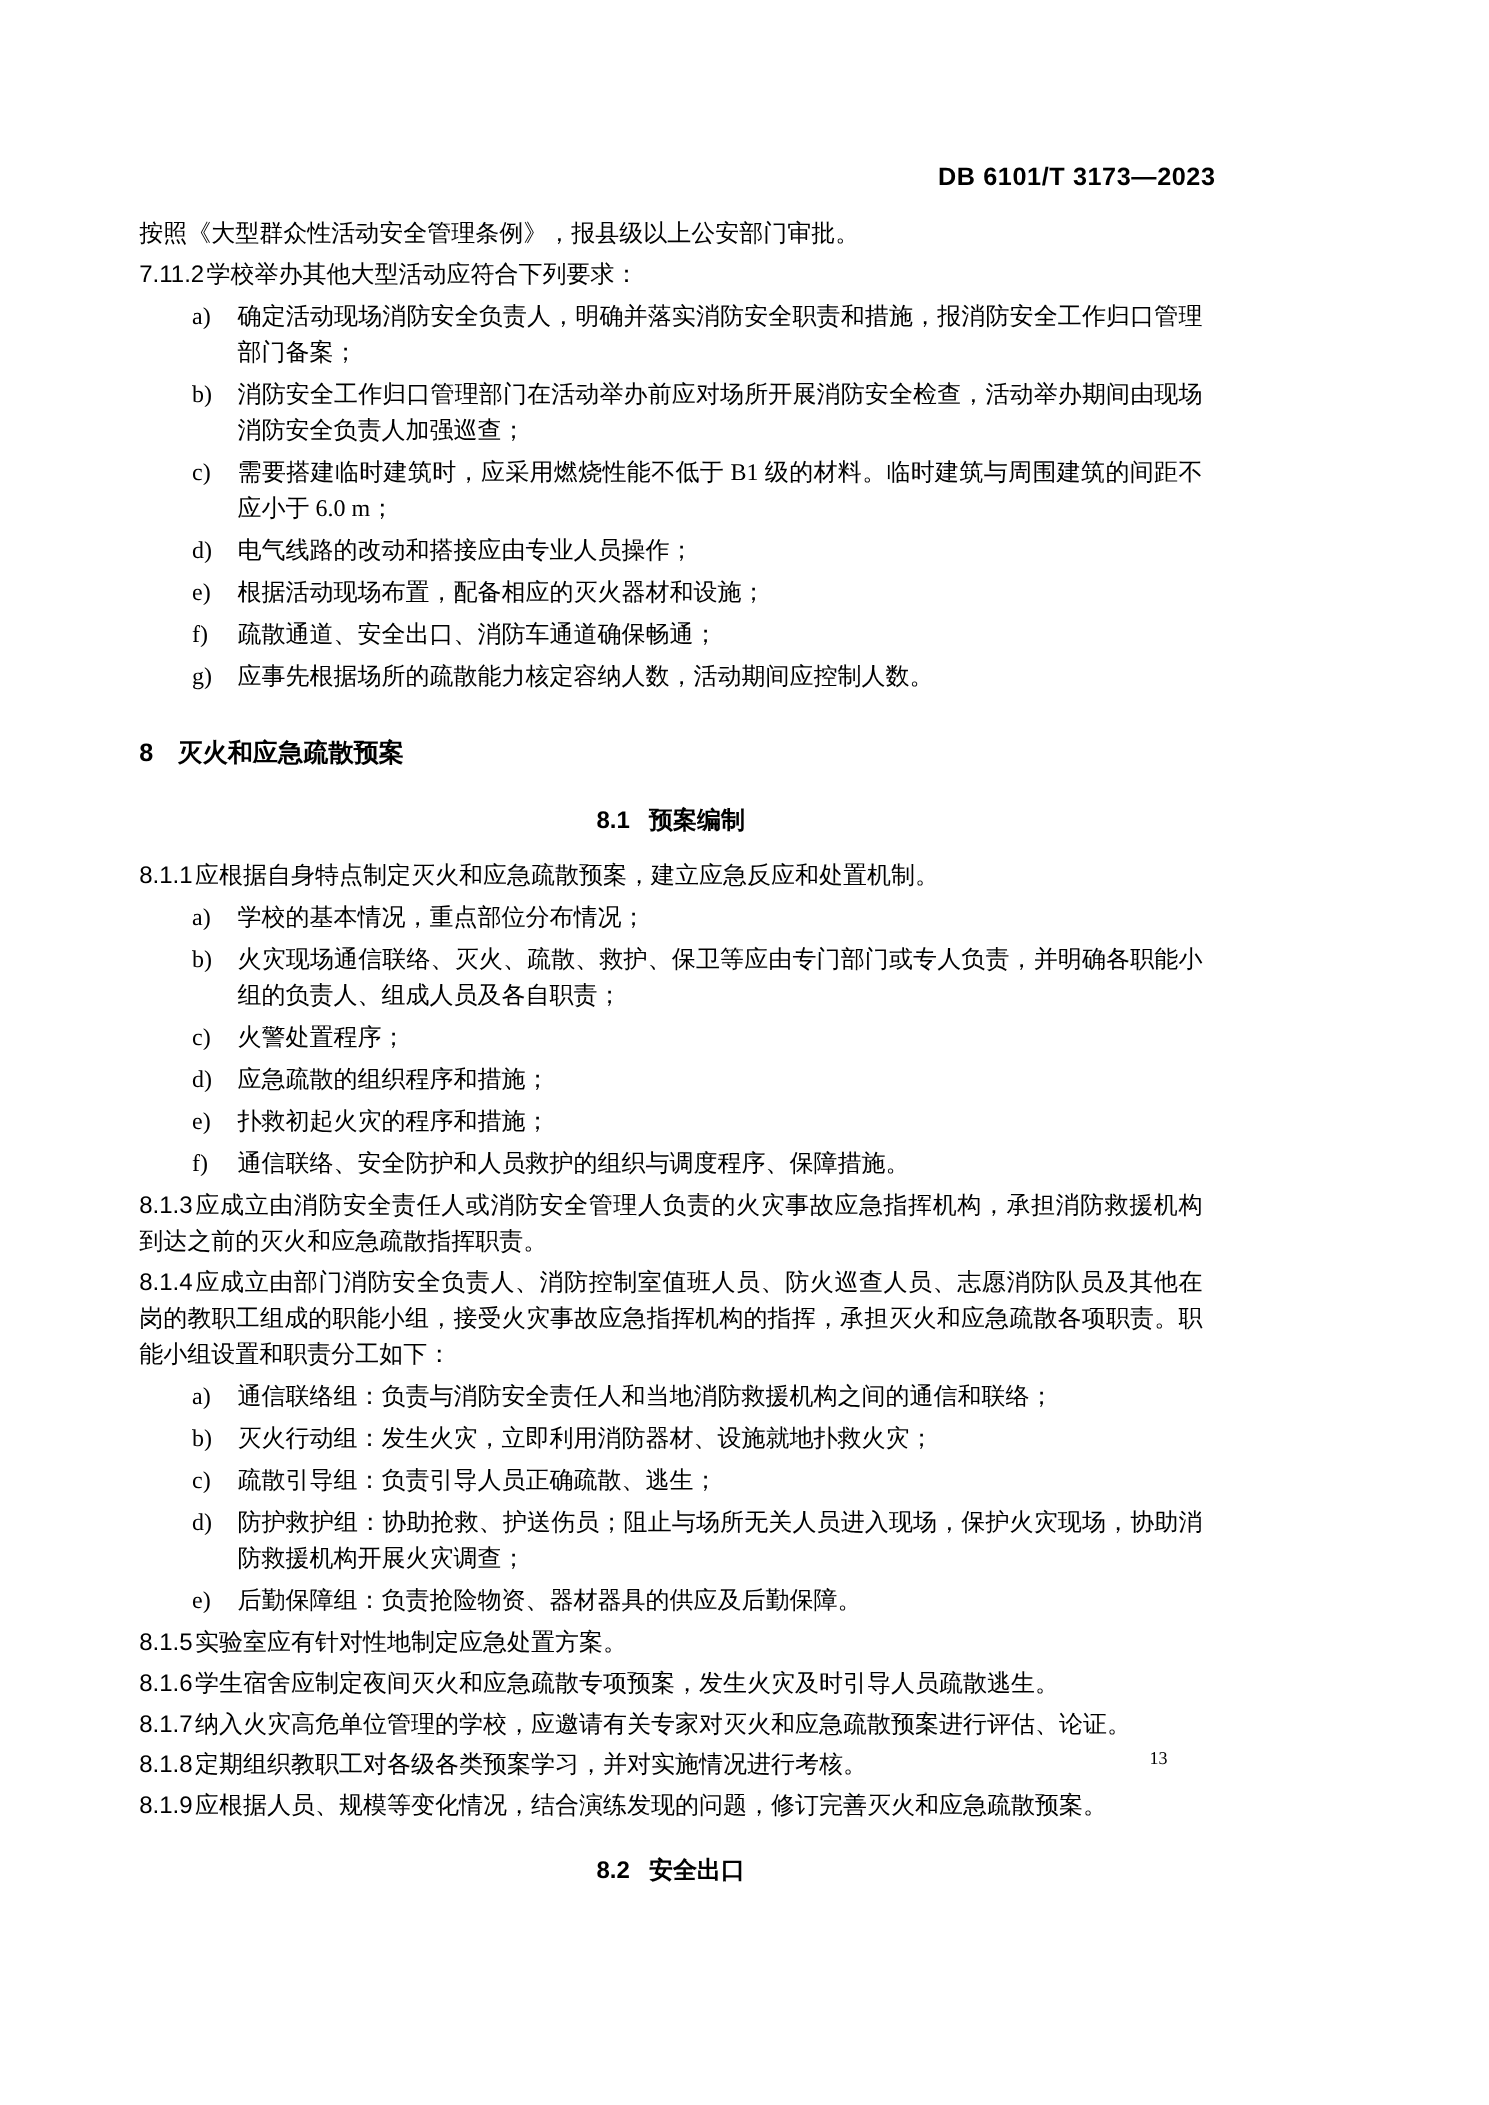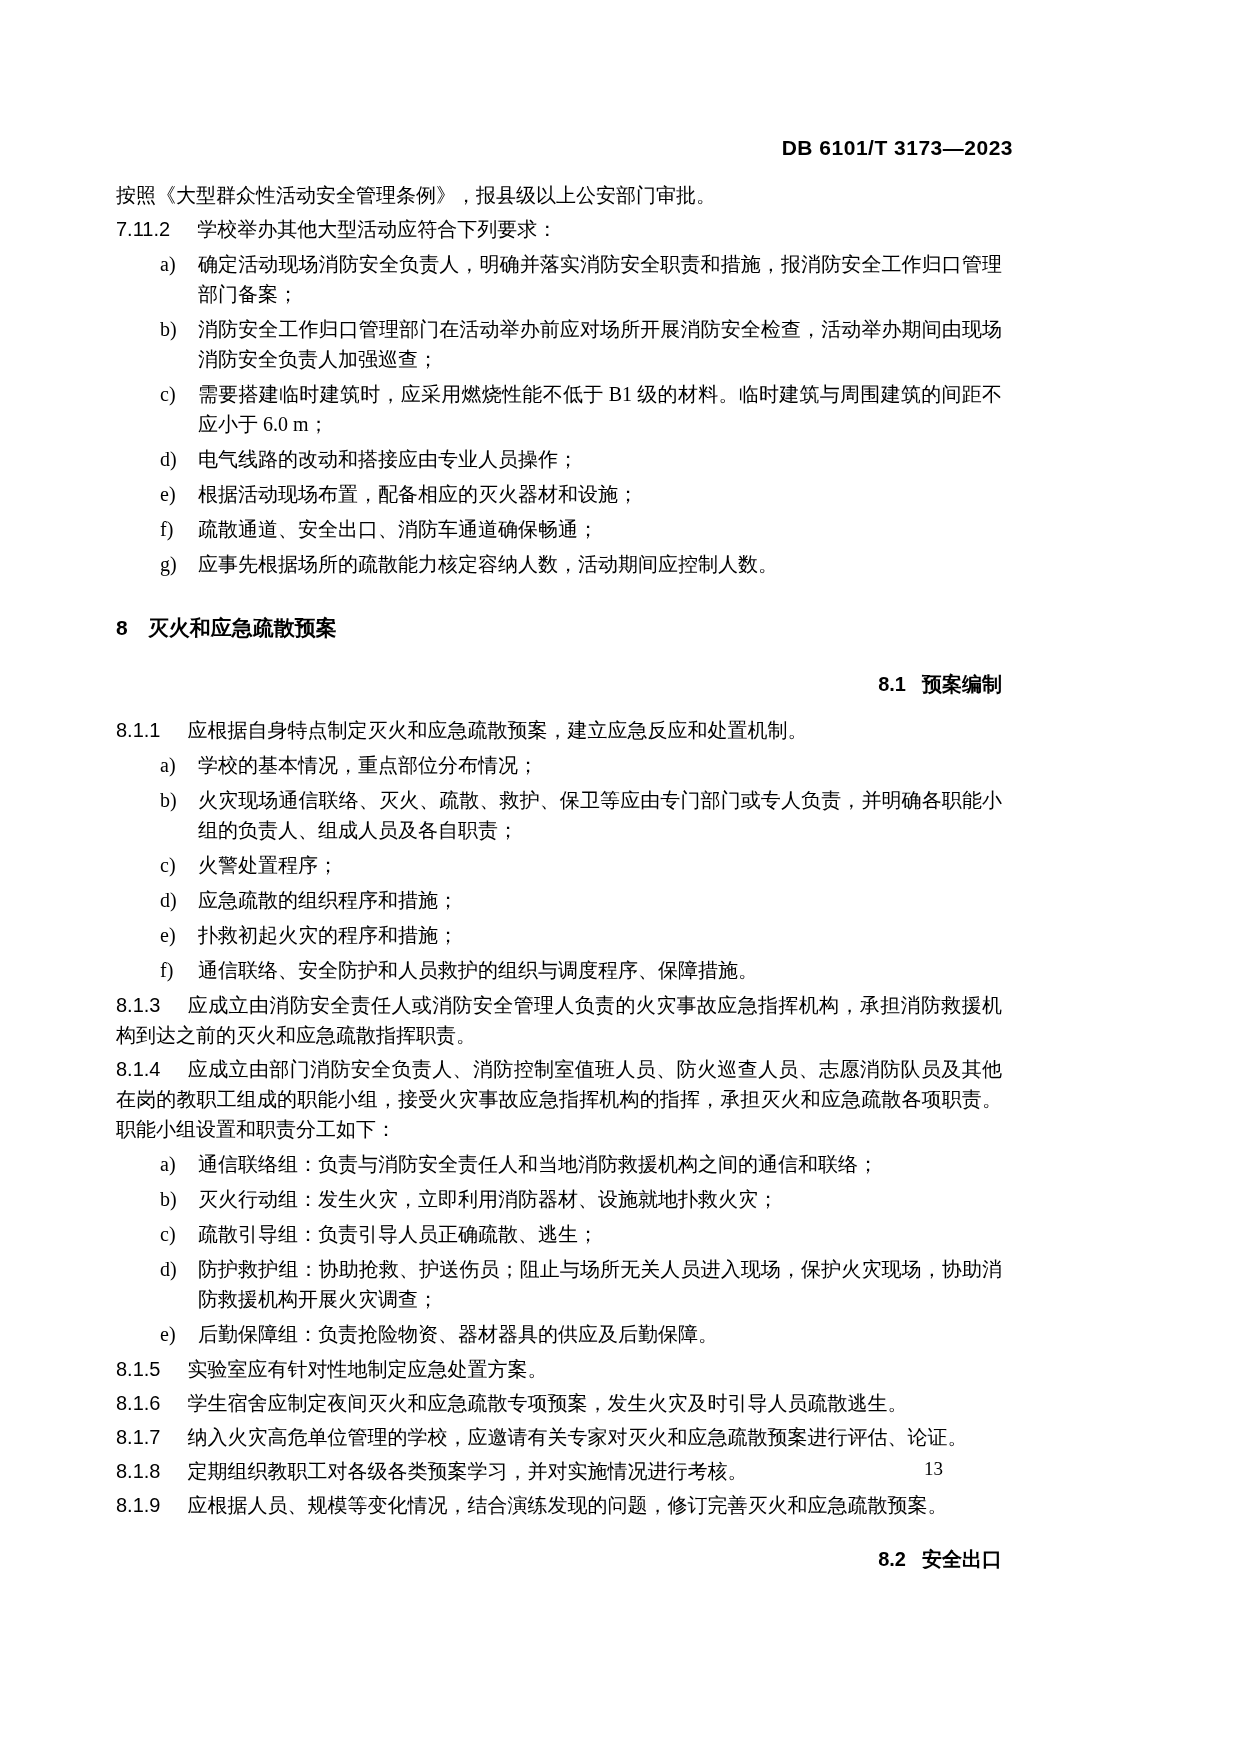--- a/index.html
+++ b/index.html
@@ -29,21 +29,21 @@
     left: 116px;
     width: 886px;
     font-size: 20px;
     line-height: 30px;
     text-align: justify;
   }
   .para { margin: 4px 0; }
   .clause { margin: 4px 0; }
   .clause-num {
     font-family: "Liberation Sans", sans-serif;
-    margin-right: 27px;
+    margin-right: 2px;
     white-space: nowrap;
   }
   .item {
     position: relative;
     padding-left: 82px;
     margin: 5px 0;
   }
   .item-label {
     position: absolute;
     left: 44px;
@@ -55,28 +55,28 @@
     font-size: 21px;
     margin: 34px 0 26px 0;
     text-align: left;
   }
   .h1 .num { margin-right: 20px; }
   .h2 {
     font-family: "Liberation Sans", sans-serif;
     font-weight: bold;
     font-size: 20px;
     margin: 24px 0 16px 0;
-    text-align: right;
+    text-align: center;
   }
   .h2 .num { margin-right: 16px; }
   .page-number {
     position: absolute;
     top: 1458px;
-    left: 924px;
-    font-size: 19px;
+    left: 958px;
+    font-size: 15px;
   }
 </style>
 </head>
 <body>
 
 <div class="page">
   <div class="doc-header">DB 6101/T 3173—2023</div>
 
   <div class="content">
       <div class="para">按照《大型群众性活动安全管理条例》，报县级以上公安部门审批。</div>

